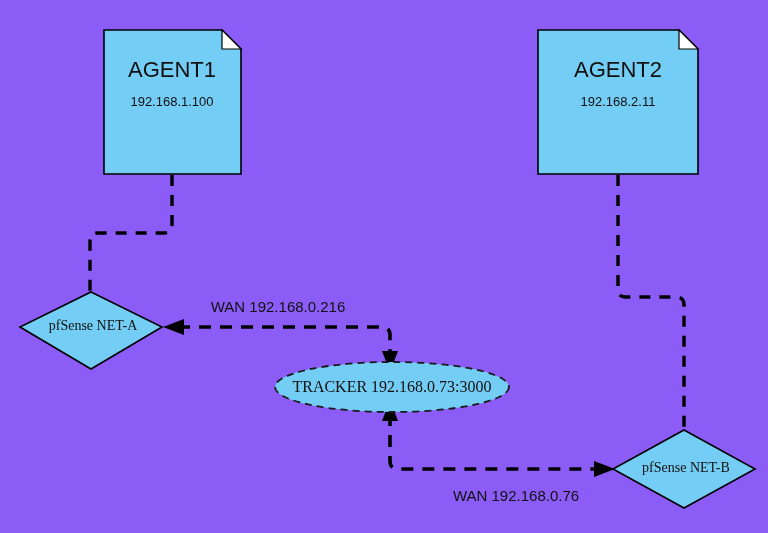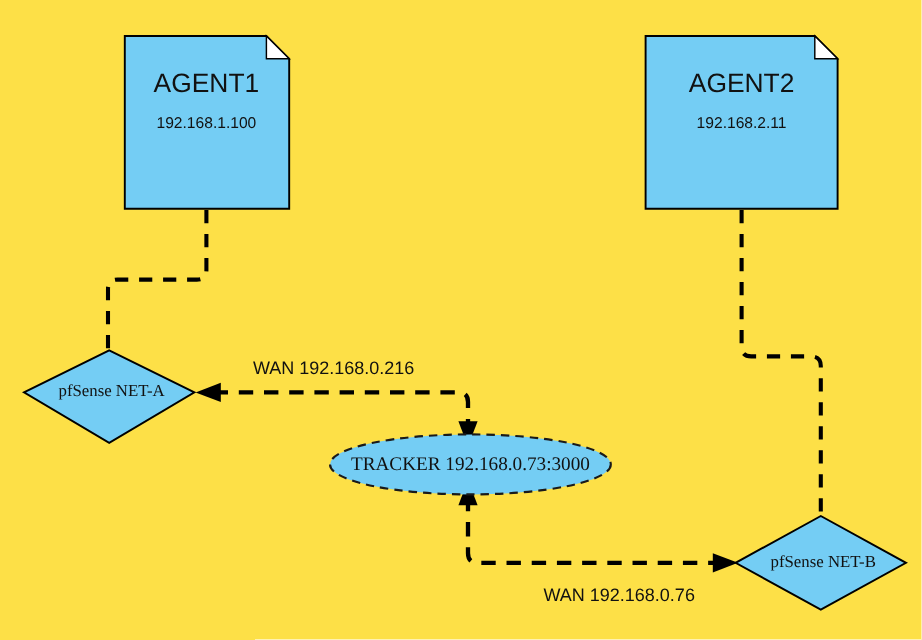--- a/index.html
+++ b/index.html
@@ -10,21 +10,21 @@
   body {
     width: 768px;
     height: 533px;
     font-family: "Liberation Sans", sans-serif;
     overflow: hidden;
   }
   #diagram-root {
     position: relative;
     width: 768px;
     height: 533px;
-    background: #fde047;
+    background: #8b5cf6;
   }
   svg#network-diagram {
     display: block;
     width: 768px;
     height: 533px;
   }
   .node-shape {
     fill: #74cdf4;
     stroke: #000000;
     stroke-width: 1.6;

